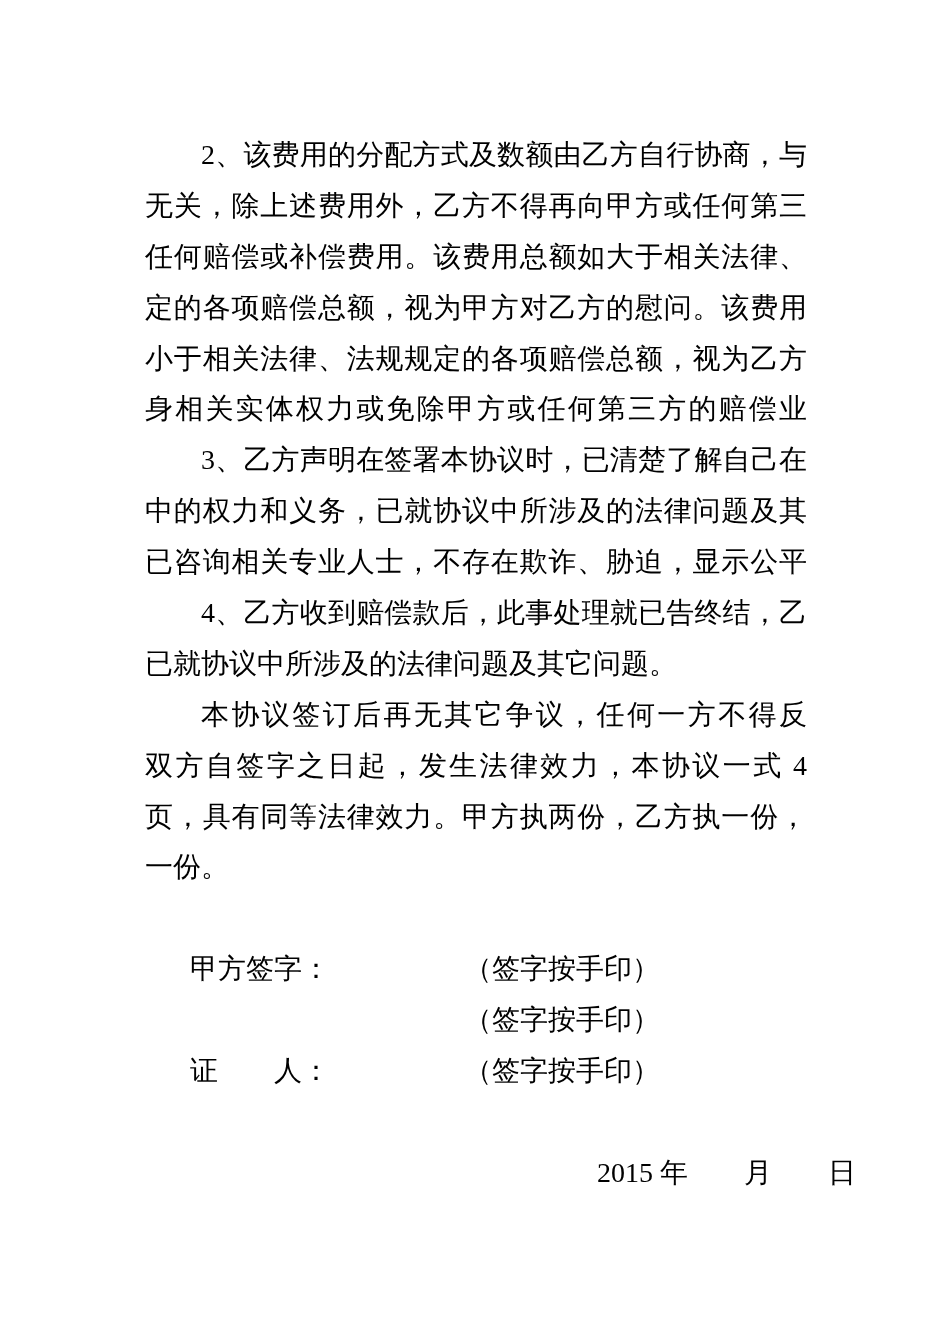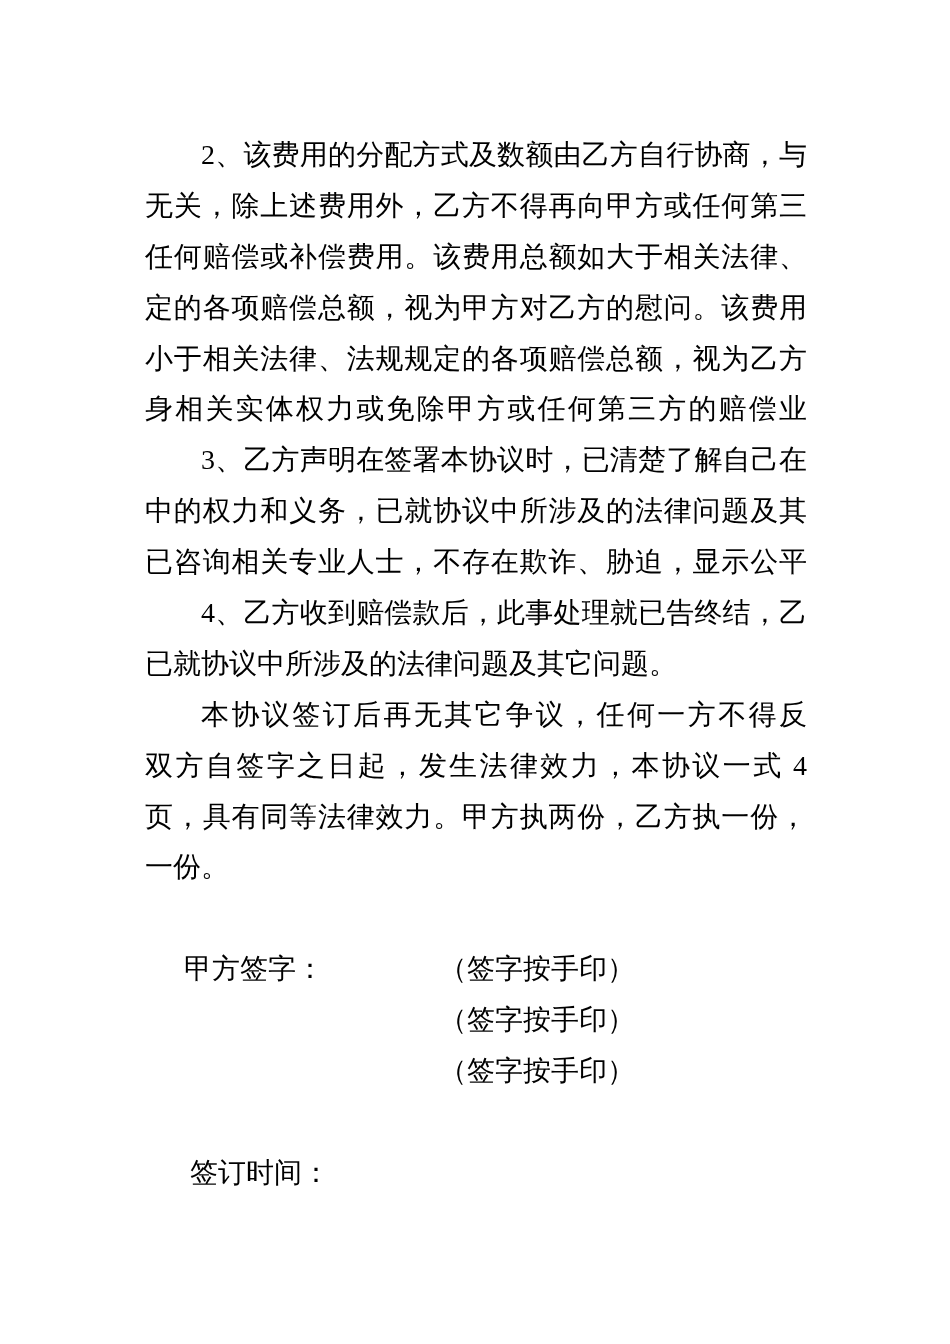--- a/index.html
+++ b/index.html
@@ -25,22 +25,22 @@
     height: 50.9px;
     overflow: hidden;
     text-align: justify;
     text-align-last: justify;
     white-space: pre-wrap;
   }
   .line.last { text-align-last: left; }
   .line.indent { text-indent: 2em; }
   .spacer { height: 50.9px; }
   .sig-row { position: relative; height: 50.9px; }
-  .sig-label { position: absolute; left: 39px; white-space: pre; }
-  .sig-note { position: absolute; left: 294px; white-space: pre; }
+  .sig-label { position: absolute; left: 45px; white-space: pre; }
+  .sig-note { position: absolute; left: 319px; white-space: pre; }
   .date-row { position: relative; height: 50.9px; }
   .date-label { position: absolute; left: 45px; white-space: pre; }
   .date-value { position: absolute; left: 452px; white-space: pre; }
 </style>
 </head>
 <body>
 
 <div class="page">
   <div class="content">
 
@@ -63,23 +63,24 @@
     <div class="spacer"></div>
 
     <div class="sig-row">
       <span class="sig-label">甲方签字：</span>
       <span class="sig-note">（签字按手印）</span>
     </div>
     <div class="sig-row">
       <span class="sig-note">（签字按手印）</span>
     </div>
     <div class="sig-row">
+      <span class="sig-label">证　　人：</span>
       <span class="sig-note">（签字按手印）</span>
     </div>
 
     <div class="spacer"></div>
 
     <div class="date-row">
-      <span class="date-label">签订时间：</span>
+      <span class="date-value">2015 年　　月　　日</span>
     </div>
 
   </div>
 </div>
 
 </body></html>

